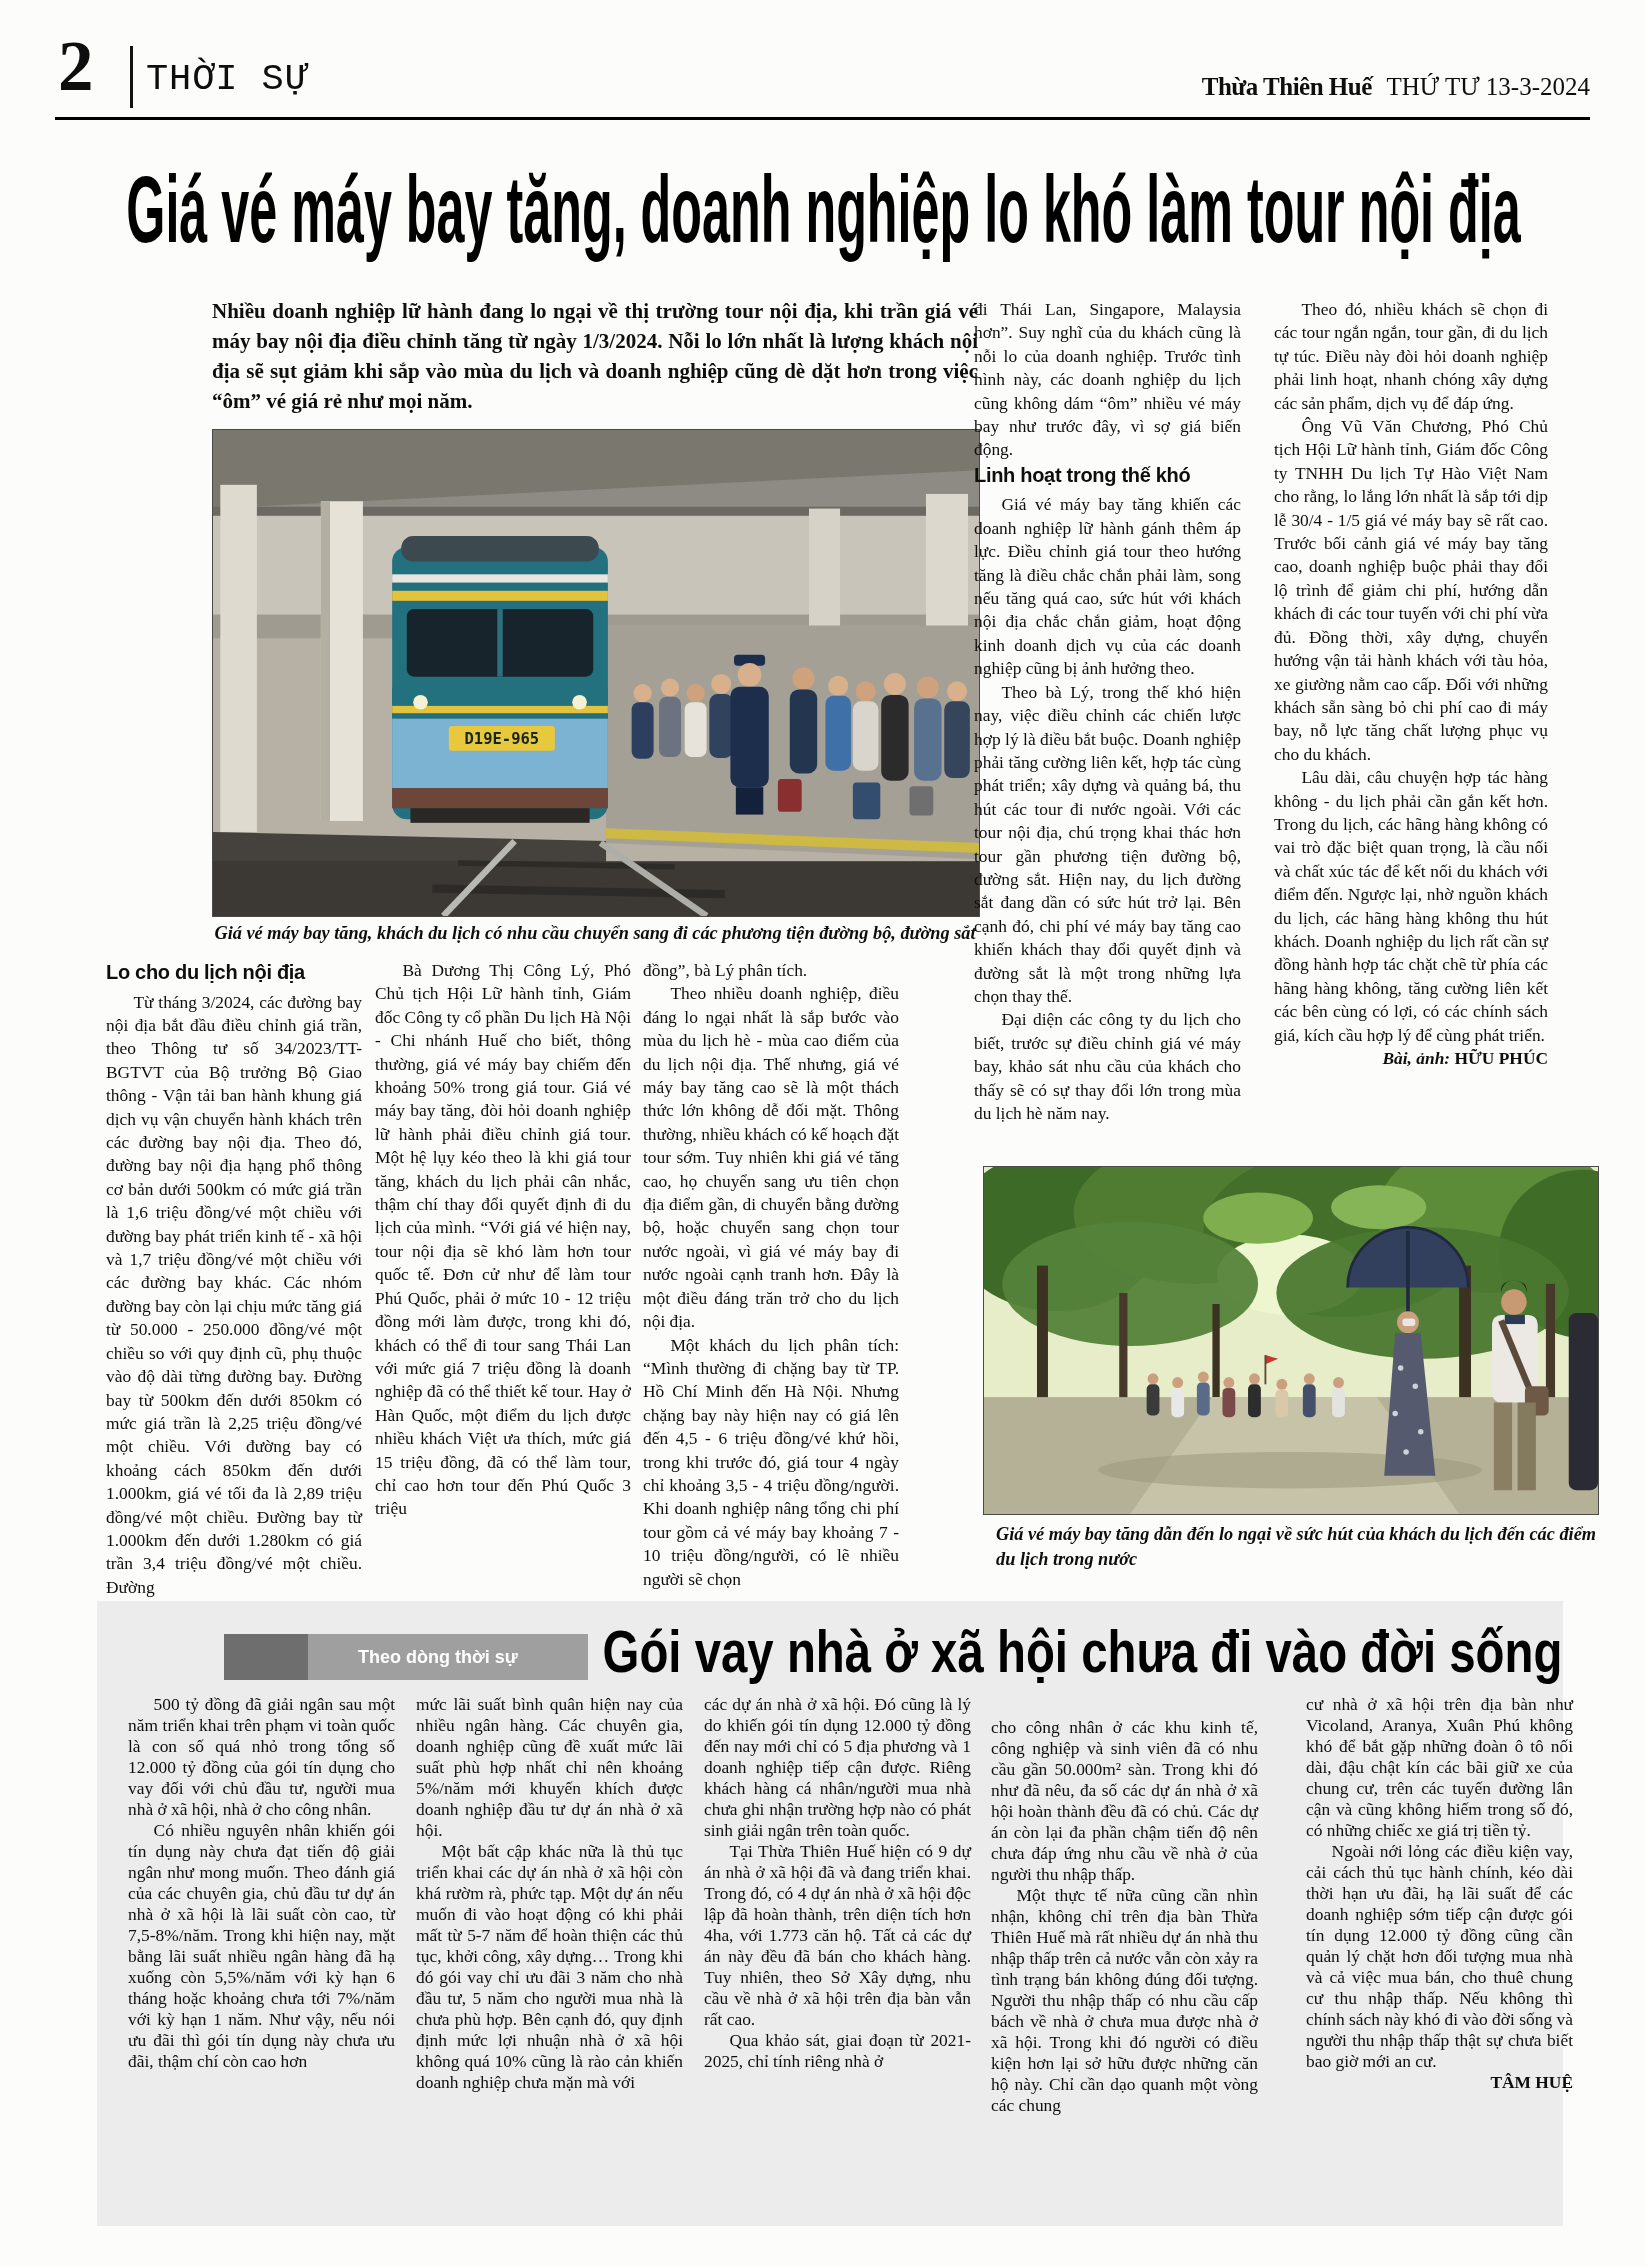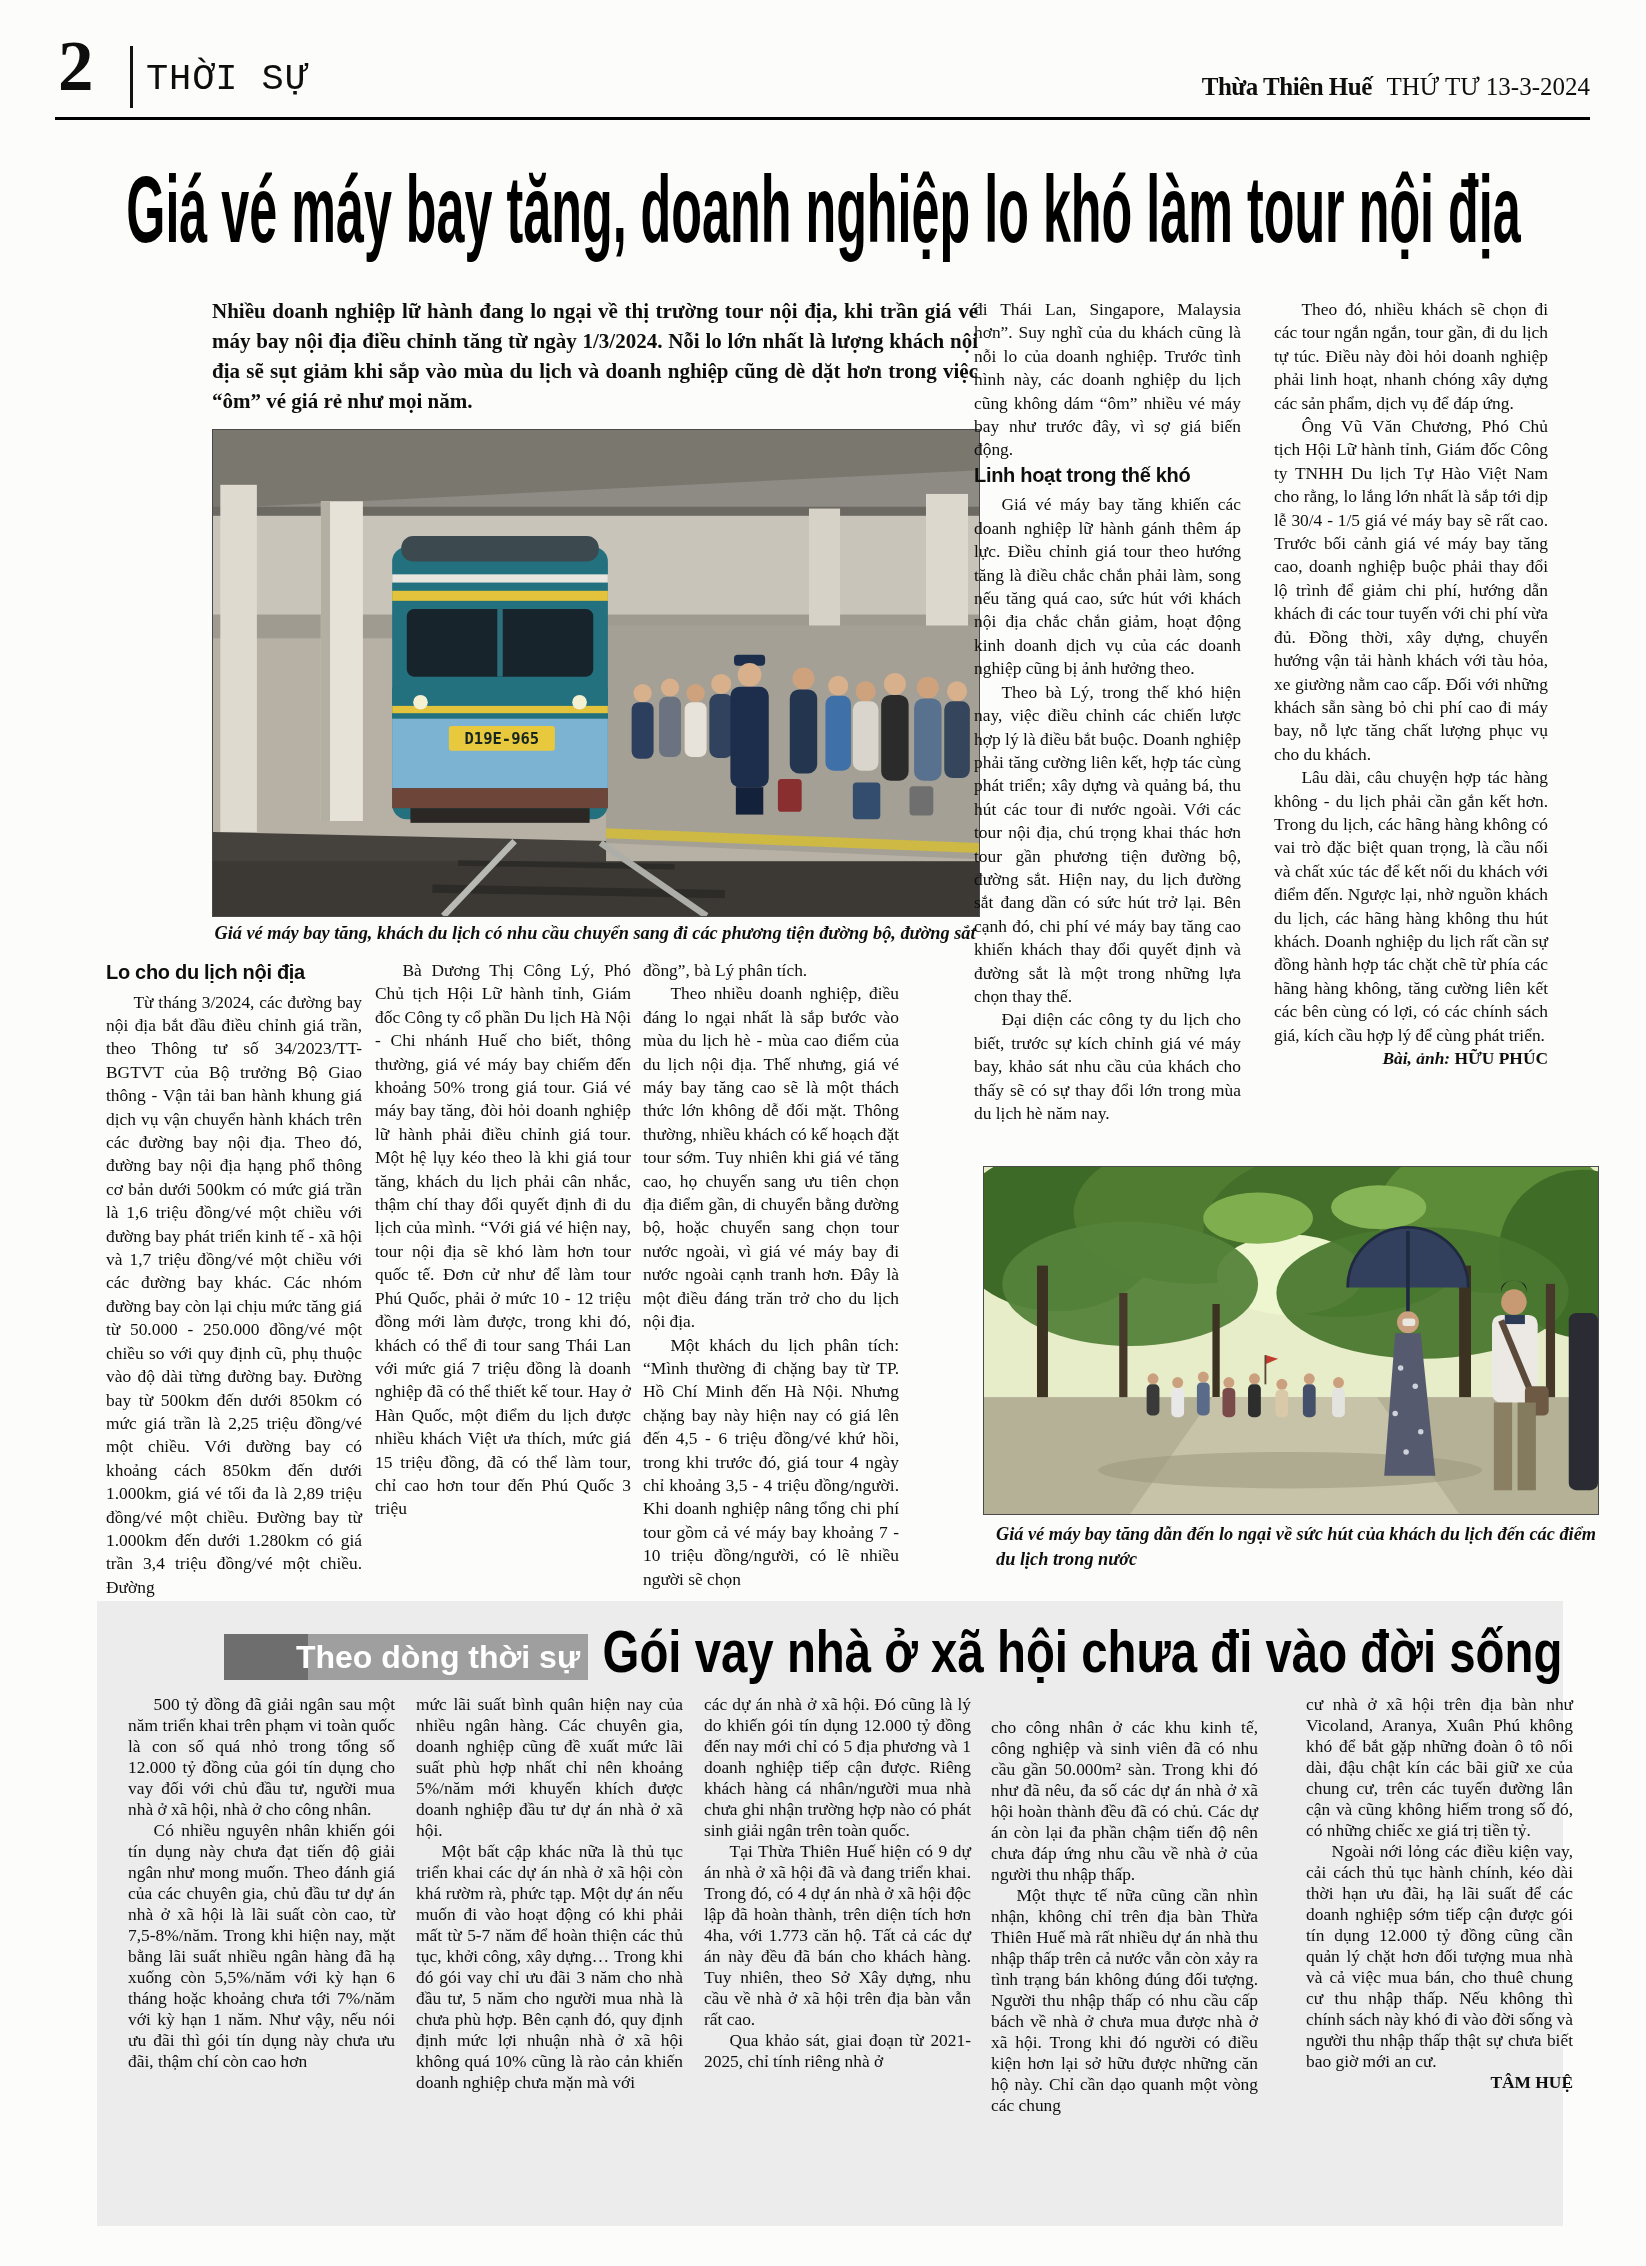--- a/index.html
+++ b/index.html
@@ -41,21 +41,21 @@
   .c4{left:974px;top:298px;width:267px;}
   .c5{left:1274px;top:298px;width:274px;}
   .byline1{text-align:right;margin-top:2.7px;text-indent:0 !important;}
   .byline1 .lbl{font-weight:bold;font-style:italic;}
   .byline1 .nm{font-weight:bold;}
   
   .panel{position:absolute;left:97px;top:1601px;width:1466px;height:625px;background:#ececec;}
   .kicker{position:absolute;left:224px;top:1634px;width:364px;height:46px;
           background:linear-gradient(90deg,#6e6e6e 0,#6e6e6e 84px,#9f9f9f 84px);
           display:flex;align-items:center;justify-content:center;padding-left:64px;box-sizing:border-box;}
-  .kicker span{font-family:"Liberation Sans",sans-serif;font-weight:bold;font-size:32px;color:#fff;}
+  .kicker span{font-family:"Liberation Sans",sans-serif;font-weight:bold;font-size:18px;color:#fff;}
   .bcol{position:absolute;font-size:17.4px;line-height:21px;text-align:justify;}
   .bcol p{margin:0;text-indent:25.6px;}
   .bcol p.noindent{text-indent:0;}
   .b1{left:128px;top:1694px;width:267px;}
   .b2{left:416px;top:1694px;width:267px;}
   .b3{left:704px;top:1694px;width:267px;}
   .b4{left:991px;top:1694px;width:267px;margin-top:23px;}
   .b5{left:1279px;top:1694px;width:267px;margin-left:27px;}
   .byline2{text-align:right;font-weight:bold;margin-top:5.5px;text-indent:0 !important;}
 </style>
@@ -179,21 +179,21 @@
   <div class="col c3">
     <p class="noindent">đồng”, bà Lý phân tích.</p>
     <p>Theo nhiều doanh nghiệp, điều đáng lo ngại nhất là sắp bước vào mùa du lịch hè - mùa cao điểm của du lịch nội địa. Thế nhưng, giá vé máy bay tăng cao sẽ là một thách thức lớn không dễ đối mặt. Thông thường, nhiều khách có kế hoạch đặt tour sớm. Tuy nhiên khi giá vé tăng cao, họ chuyển sang ưu tiên chọn địa điểm gần, di chuyển bằng đường bộ, hoặc chuyển sang chọn tour nước ngoài, vì giá vé máy bay đi nước ngoài cạnh tranh hơn. Đây là một điều đáng trăn trở cho du lịch nội địa.</p>
     <p>Một khách du lịch phân tích: “Mình thường đi chặng bay từ TP. Hồ Chí Minh đến Hà Nội. Nhưng chặng bay này hiện nay có giá lên đến 4,5 - 6 triệu đồng/vé khứ hồi, trong khi trước đó, giá tour 4 ngày chỉ khoảng 3,5 - 4 triệu đồng/người. Khi doanh nghiệp nâng tổng chi phí tour gồm cả vé máy bay khoảng 7 - 10 triệu đồng/người, có lẽ nhiều người sẽ chọn</p>
   </div>
   <div class="col c4">
     <p class="noindent">đi Thái Lan, Singapore, Malaysia hơn”. Suy nghĩ của du khách cũng là nỗi lo của doanh nghiệp. Trước tình hình này, các doanh nghiệp du lịch cũng không dám “ôm” nhiều vé máy bay như trước đây, vì sợ giá biến động.</p>
     <p class="subhead">Linh hoạt trong thế khó</p>
     <p>Giá vé máy bay tăng khiến các doanh nghiệp lữ hành gánh thêm áp lực. Điều chỉnh giá tour theo hướng tăng là điều chắc chắn phải làm, song nếu tăng quá cao, sức hút với khách nội địa chắc chắn giảm, hoạt động kinh doanh dịch vụ của các doanh nghiệp cũng bị ảnh hưởng theo.</p>
     <p>Theo bà Lý, trong thế khó hiện nay, việc điều chỉnh các chiến lược hợp lý là điều bắt buộc. Doanh nghiệp phải tăng cường liên kết, hợp tác cùng phát triển; xây dựng và quảng bá, thu hút các tour đi nước ngoài. Với các tour nội địa, chú trọng khai thác hơn tour gần phương tiện đường bộ, đường sắt. Hiện nay, du lịch đường sắt đang dần có sức hút trở lại. Bên cạnh đó, chi phí vé máy bay tăng cao khiến khách thay đổi quyết định và đường sắt là một trong những lựa chọn thay thế.</p>
-    <p>Đại diện các công ty du lịch cho biết, trước sự kích chỉnh giá vé máy bay, khảo sát nhu cầu của khách cho thấy sẽ có sự thay đổi lớn trong mùa du lịch hè năm nay.</p>
+    <p>Đại diện các công ty du lịch cho biết, trước sự điều chỉnh giá vé máy bay, khảo sát nhu cầu của khách cho thấy sẽ có sự thay đổi lớn trong mùa du lịch hè năm nay.</p>
   </div>
   <div class="col c5">
     <p>Theo đó, nhiều khách sẽ chọn đi các tour ngắn ngắn, tour gần, đi du lịch tự túc. Điều này đòi hỏi doanh nghiệp phải linh hoạt, nhanh chóng xây dựng các sản phẩm, dịch vụ để đáp ứng.</p>
     <p>Ông Vũ Văn Chương, Phó Chủ tịch Hội Lữ hành tỉnh, Giám đốc Công ty TNHH Du lịch Tự Hào Việt Nam cho rằng, lo lắng lớn nhất là sắp tới dịp lễ 30/4 - 1/5 giá vé máy bay sẽ rất cao. Trước bối cảnh giá vé máy bay tăng cao, doanh nghiệp buộc phải thay đổi lộ trình để giảm chi phí, hướng dẫn khách đi các tour tuyến với chi phí vừa đủ. Đồng thời, xây dựng, chuyển hướng vận tải hành khách với tàu hỏa, xe giường nằm cao cấp. Đối với những khách sẵn sàng bỏ chi phí cao đi máy bay, nỗ lực tăng chất lượng phục vụ cho du khách.</p>
     <p>Lâu dài, câu chuyện hợp tác hàng không - du lịch phải cần gắn kết hơn. Trong du lịch, các hãng hàng không có vai trò đặc biệt quan trọng, là cầu nối và chất xúc tác để kết nối du khách với điểm đến. Ngược lại, nhờ nguồn khách du lịch, các hãng hàng không thu hút khách. Doanh nghiệp du lịch rất cần sự đồng hành hợp tác chặt chẽ từ phía các hãng hàng không, tăng cường liên kết các bên cùng có lợi, có các chính sách giá, kích cầu hợp lý để cùng phát triển.</p>
     <p class="byline1">
       <span class="lbl">Bài, ảnh:</span>
       <span class="nm">HỮU PHÚC</span>
     </p>
   </div>

